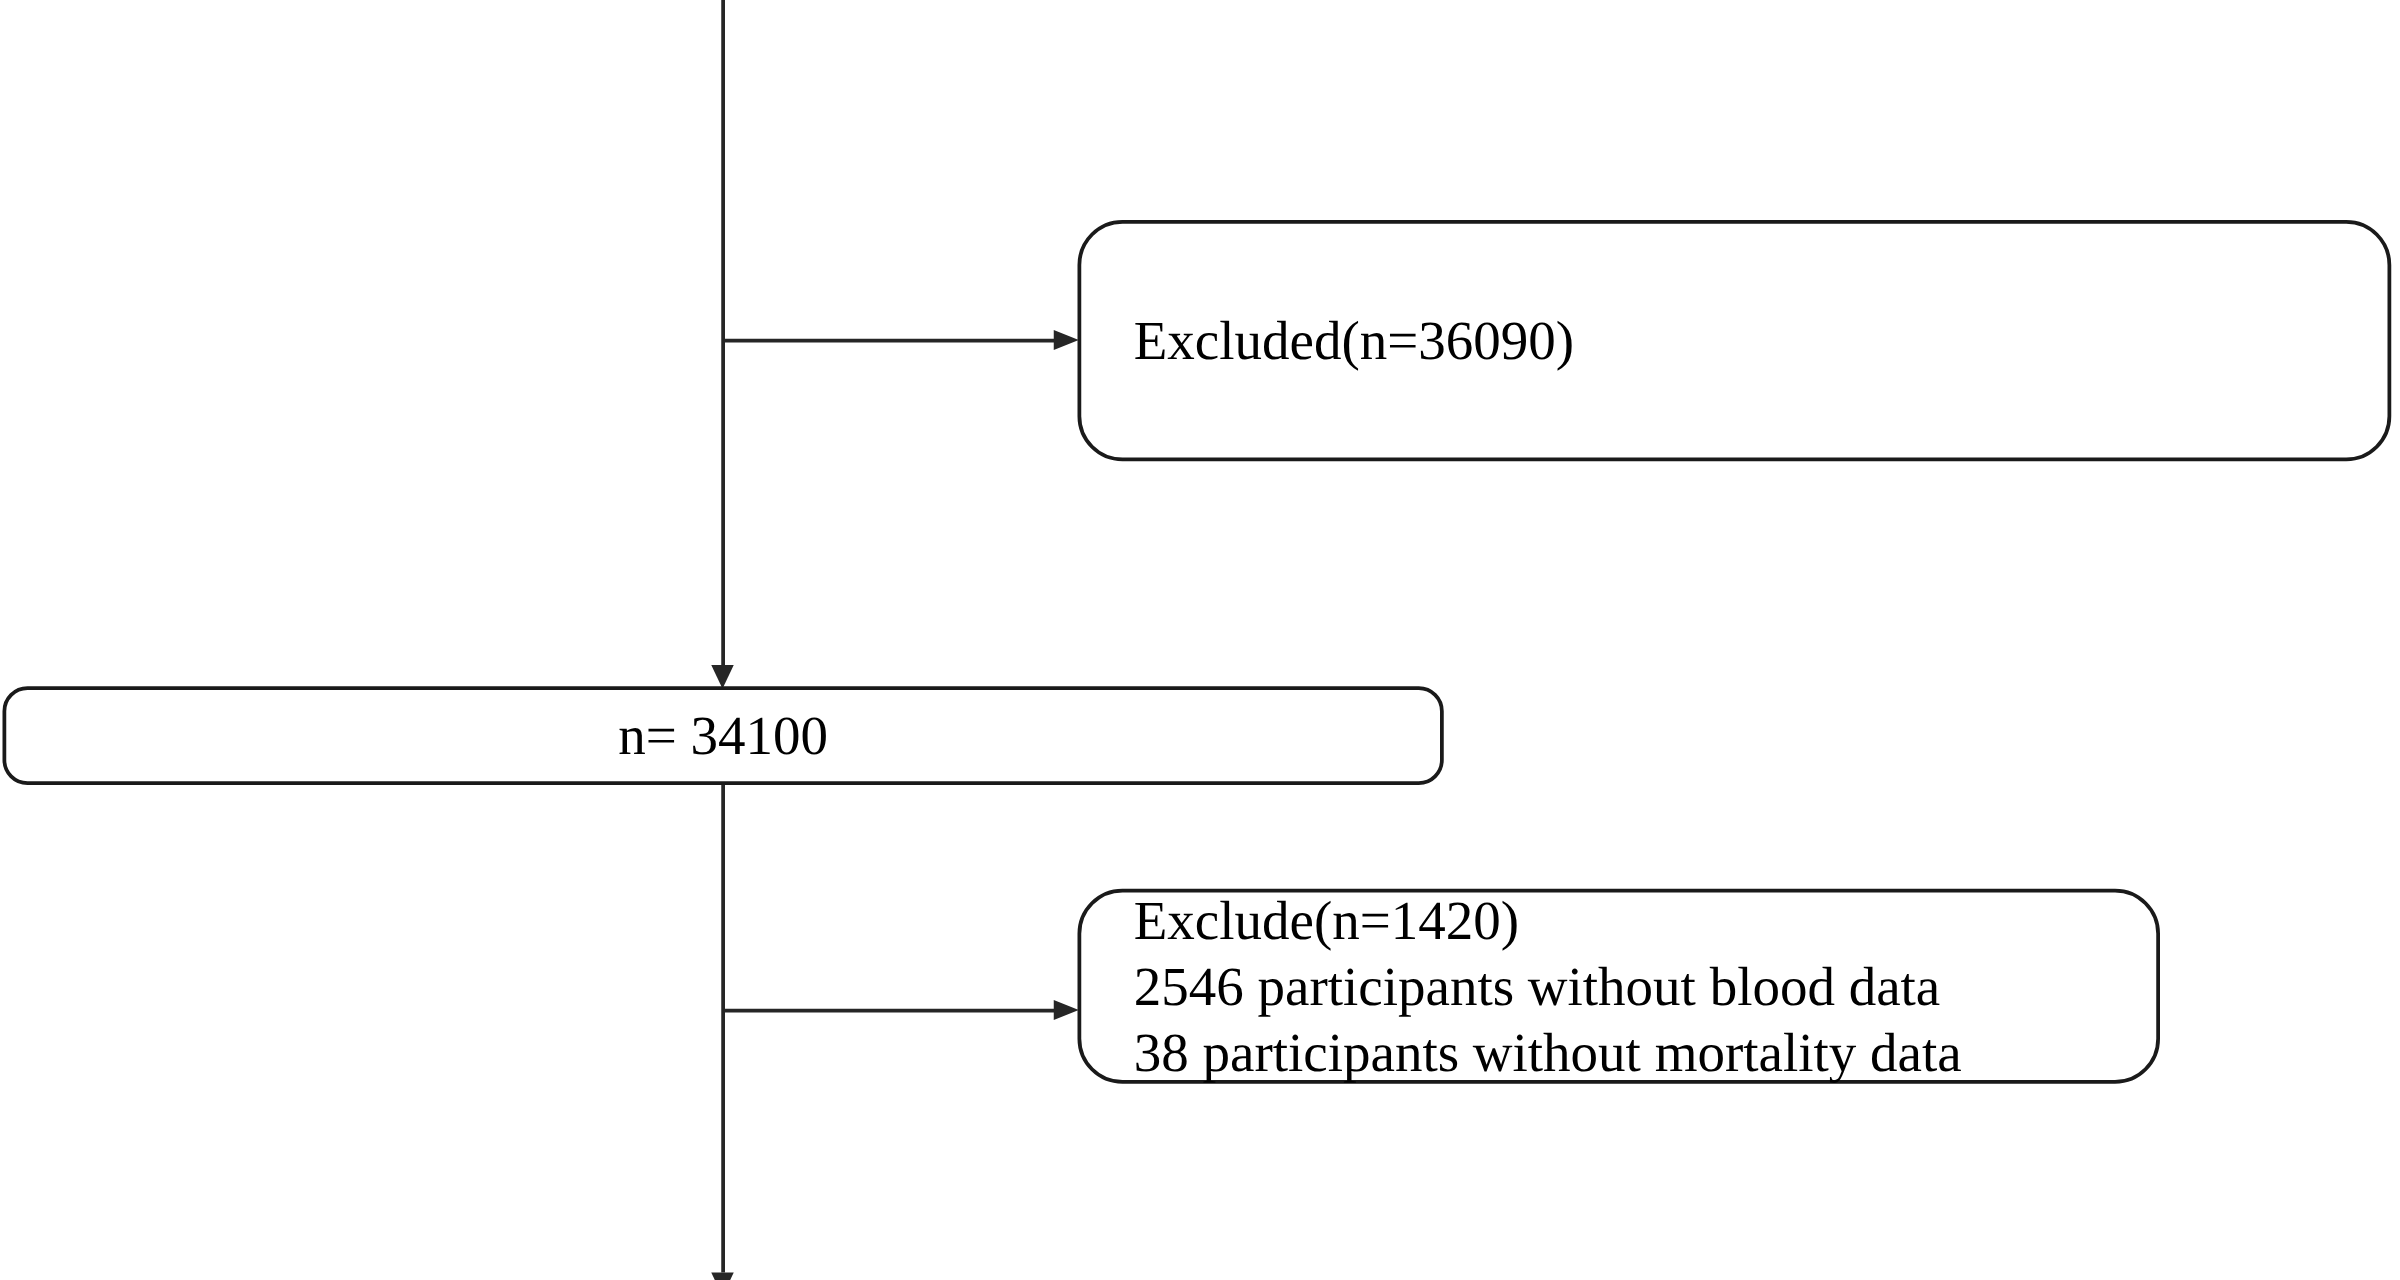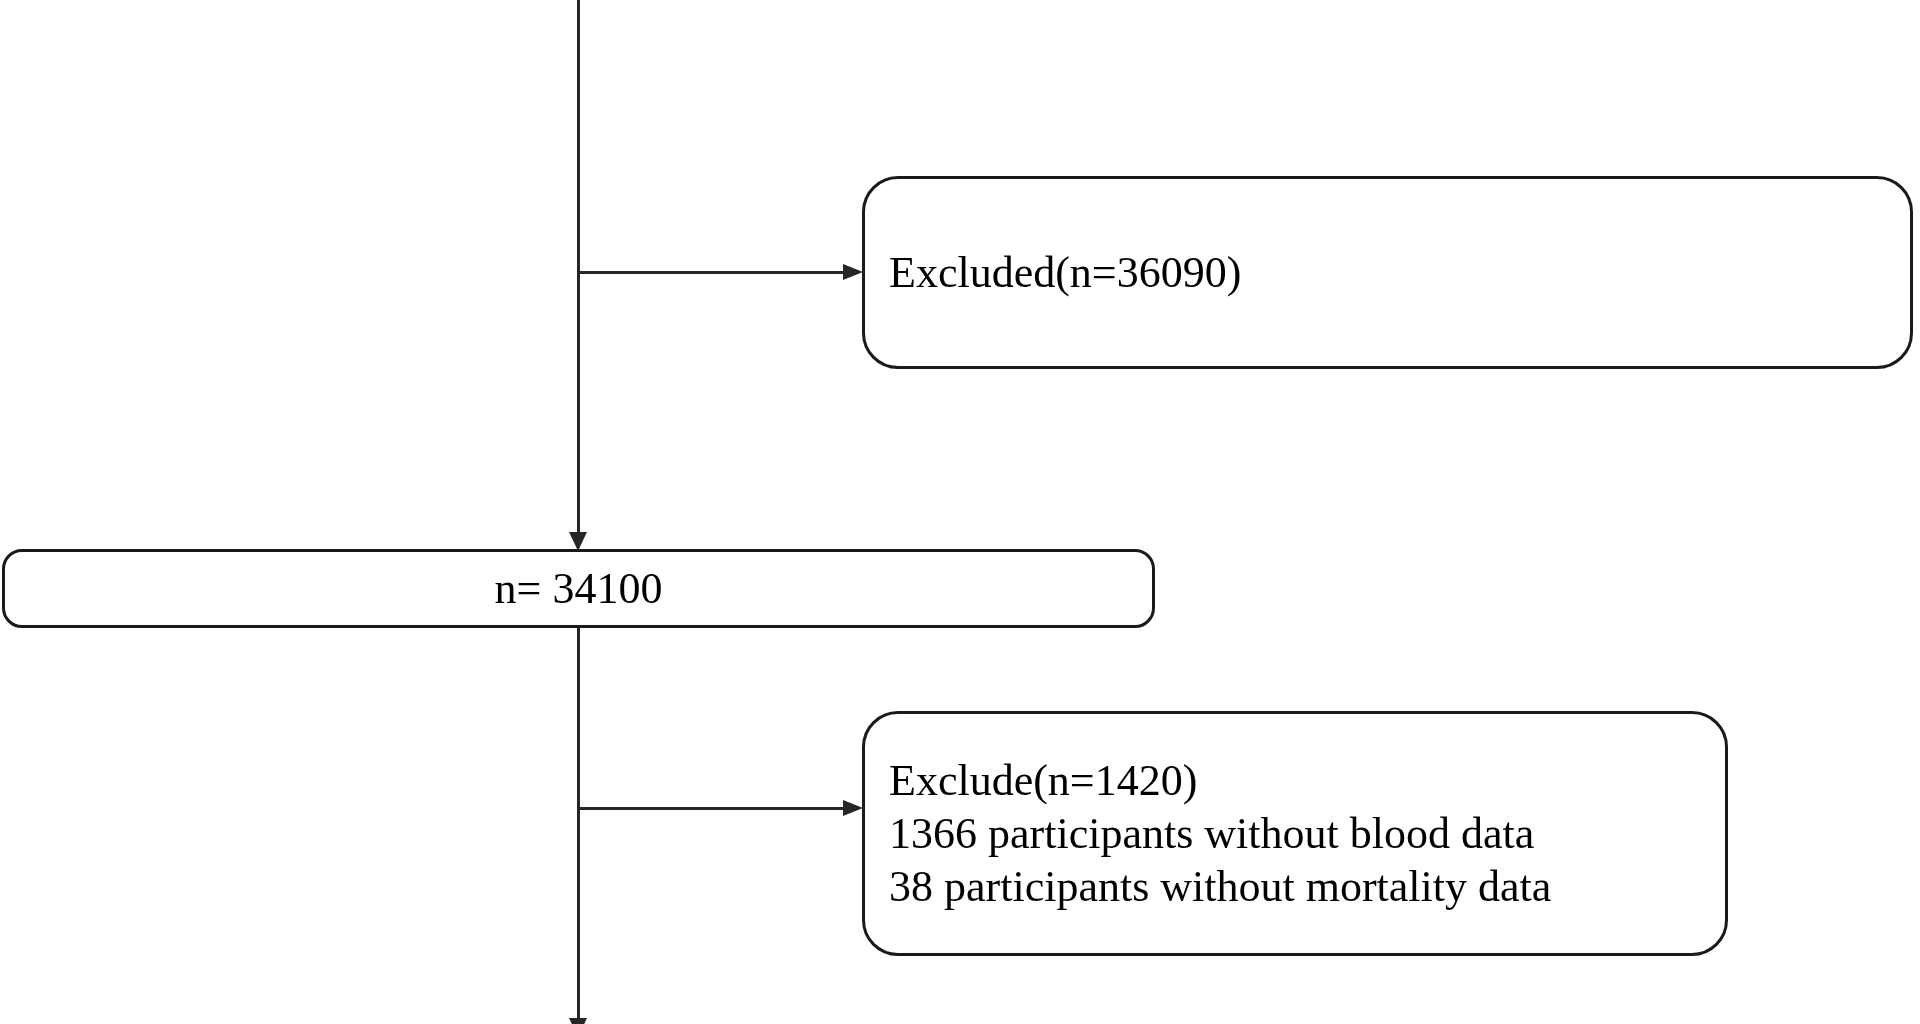--- a/index.html
+++ b/index.html
@@ -33,42 +33,42 @@
     border: 3px solid var(--border, #1a1a1a);
     background: #ffffff;
     font-size: 44px;
     line-height: 53px;
   }
   .flowbox.multiline {
     border-radius: 36px;
     display: flex;
     flex-direction: column;
     justify-content: center;
-    padding-left: 24px;
+    padding-left: 42px;
     padding-right: 10px;
   }
   .flowbox.single {
     border-radius: 20px;
     display: flex;
     align-items: center;
     justify-content: center;
   }
   .boxline { white-space: nowrap; }
 
   
   #vline-top        { left: 577px; top: 0;      height: 534px; }
   #arrow-into-cohort{ left: 569px; top: 532px; }
   #hline-excl-top   { left: 579px; top: 271px;  width: 266px; }
   #arrowhead-excl-top { left: 843px; top: 264px; }
   #box-excluded-top { left: 862px; top: 176px;  width: 1051px; height: 193px; }
   #box-cohort       { left: 2px;   top: 549px;  width: 1153px; height: 79px; }
   #vline-bottom     { left: 577px; top: 628px;  height: 390px; }
   #hline-excl-bot   { left: 579px; top: 807px;  width: 266px; }
   #arrowhead-excl-bot { left: 843px; top: 800px; }
-  #box-excluded-bot { left: 862px; top: 711px;  width: 866px;  height: 245px; }
+  #box-excluded-bot { left: 862px; top: 711px;  width: 866px;  height: 156px; }
   #arrow-bottom-clipped { left: 569px; top: 1018px; }
 </style>
 </head>
 <body>
 
 <div class="canvas">
 
   <div class="line vline" id="vline-top"></div>
 
   <div class="line hline" id="hline-excl-top"></div>
@@ -84,19 +84,19 @@
     <span class="boxline">n= 34100</span>
   </div>
 
   <div class="line vline" id="vline-bottom"></div>
 
   <div class="line hline" id="hline-excl-bot"></div>
   <div class="arrowhead arrow-right" id="arrowhead-excl-bot"></div>
 
   <div class="flowbox multiline" id="box-excluded-bot">
     <div class="boxline">Exclude(n=1420)</div>
-    <div class="boxline">1366 participants without blood data</div>
+    <div class="boxline">2546 participants without blood data</div>
     <div class="boxline">38 participants without mortality data</div>
   </div>
 
   <div class="arrowhead arrow-down" id="arrow-bottom-clipped"></div>
 
 </div>
 
 </body></html>

